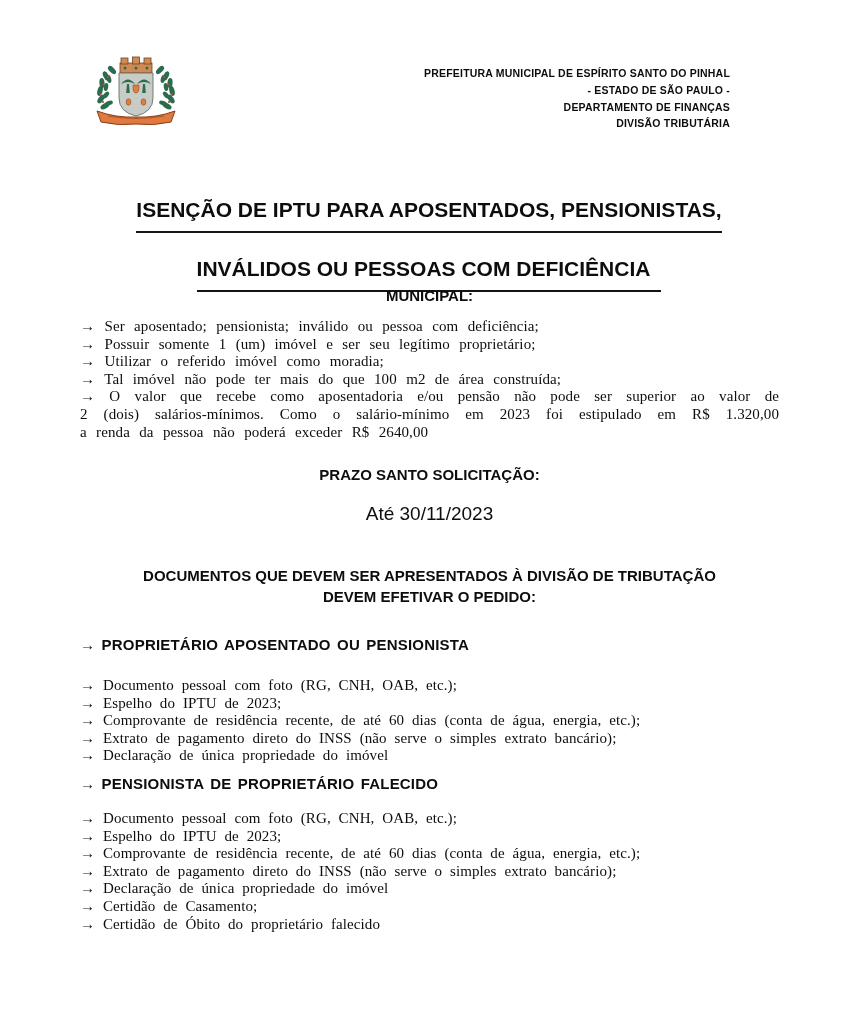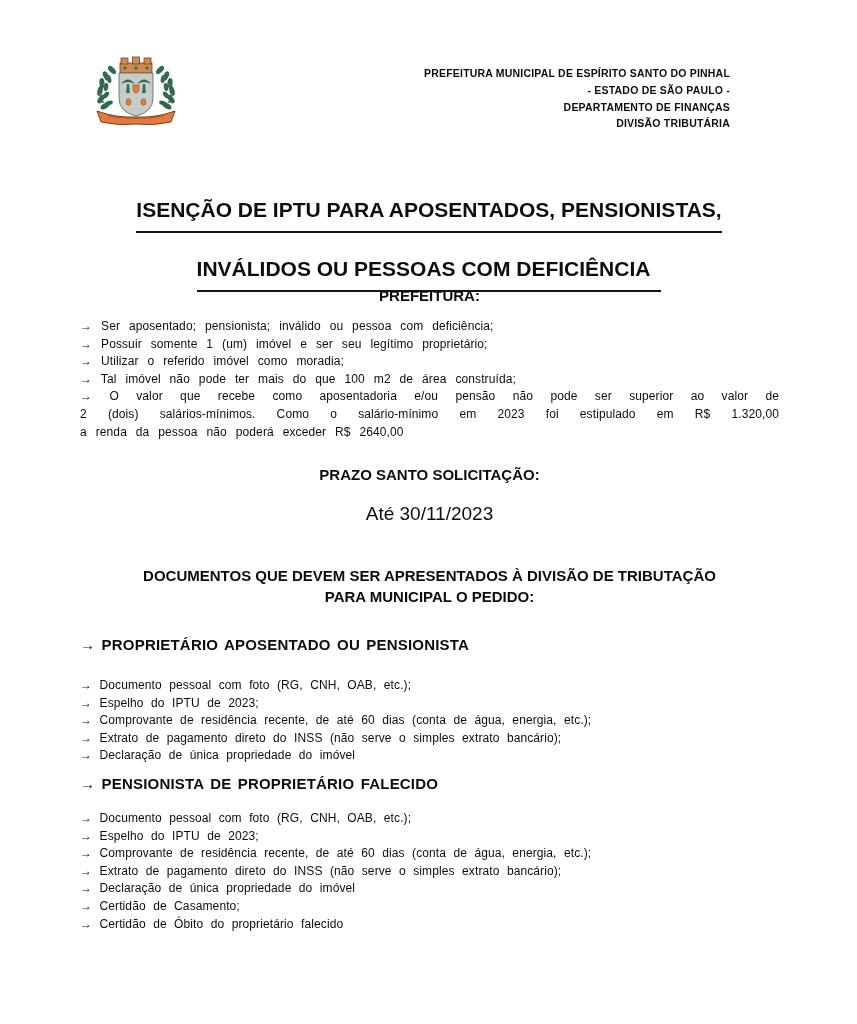--- a/index.html
+++ b/index.html
@@ -25,21 +25,21 @@
   }
   .title-line { display: inline-block; border-bottom: 2px solid #141414; padding-bottom: 9px; }
   .title-line-last { padding-right: 11px; margin-top: 24px; }
   .sec-heading {
     position: absolute; left: 80px; width: 699px;
     text-align: center; font-weight: bold; font-size: 15px;
   }
   .requisitos-h { top: 287px; }
   .body-list {
     position: absolute; left: 80px; width: 699px;
-    font-size: 12px; line-height: 17.6px; word-spacing: 5.5px; letter-spacing: 0.1px;
+    font-size: 15px; line-height: 17.6px; word-spacing: 5.5px; letter-spacing: 0.1px; font-family: Liberation Serif, serif;
   }
   .requisitos-list { top: 318px; }
   .stretch { text-align: justify; text-align-last: justify; }
   .prazo-h { top: 466px; }
   .prazo-v {
     position: absolute; left: 80px; top: 503px; width: 699px;
     text-align: center; font-size: 19px;
   }
   .documentos-h { top: 566px; line-height: 20.5px; }
   .sub-heading {
@@ -132,38 +132,38 @@
     <div>- ESTADO DE SÃO PAULO -</div>
     <div>DEPARTAMENTO DE FINANÇAS</div>
     <div>DIVISÃO TRIBUTÁRIA</div>
   </div>
 
   <div class="doc-title">
     <span class="title-line">ISENÇÃO DE IPTU PARA APOSENTADOS, PENSIONISTAS,</span><br>
     <span class="title-line title-line-last">INVÁLIDOS OU PESSOAS COM DEFICIÊNCIA</span>
   </div>
 
-  <div class="sec-heading requisitos-h">PREFEITURA:</div>
+  <div class="sec-heading requisitos-h">MUNICIPAL:</div>
 
   <div class="body-list requisitos-list">
     <div>→ Ser aposentado; pensionista; inválido ou pessoa com deficiência;</div>
     <div>→ Possuir somente 1 (um) imóvel e ser seu legítimo proprietário;</div>
     <div>→ Utilizar o referido imóvel como moradia;</div>
     <div>→ Tal imóvel não pode ter mais do que 100 m2 de área construída;</div>
     <div class="stretch">→ O valor que recebe como aposentadoria e/ou pensão não pode ser superior ao valor de</div>
     <div class="stretch">2 (dois) salários-mínimos. Como o salário-mínimo em 2023 foi estipulado em R$ 1.320,00</div>
     <div>a renda da pessoa não poderá exceder R$ 2640,00</div>
   </div>
 
   <div class="sec-heading prazo-h">PRAZO SANTO SOLICITAÇÃO:</div>
   <div class="prazo-v">Até 30/11/2023</div>
 
   <div class="sec-heading documentos-h">
     <div>DOCUMENTOS QUE DEVEM SER APRESENTADOS À DIVISÃO DE TRIBUTAÇÃO</div>
-    <div>PARA MUNICIPAL O PEDIDO:</div>
+    <div>DEVEM EFETIVAR O PEDIDO:</div>
   </div>
 
   <div class="sub-heading s1h">→ PROPRIETÁRIO APOSENTADO OU PENSIONISTA</div>
   <div class="body-list s1l">
     <div>→ Documento pessoal com foto (RG, CNH, OAB, etc.);</div>
     <div>→ Espelho do IPTU de 2023;</div>
     <div>→ Comprovante de residência recente, de até 60 dias (conta de água, energia, etc.);</div>
     <div>→ Extrato de pagamento direto do INSS (não serve o simples extrato bancário);</div>
     <div>→ Declaração de única propriedade do imóvel</div>
   </div>

